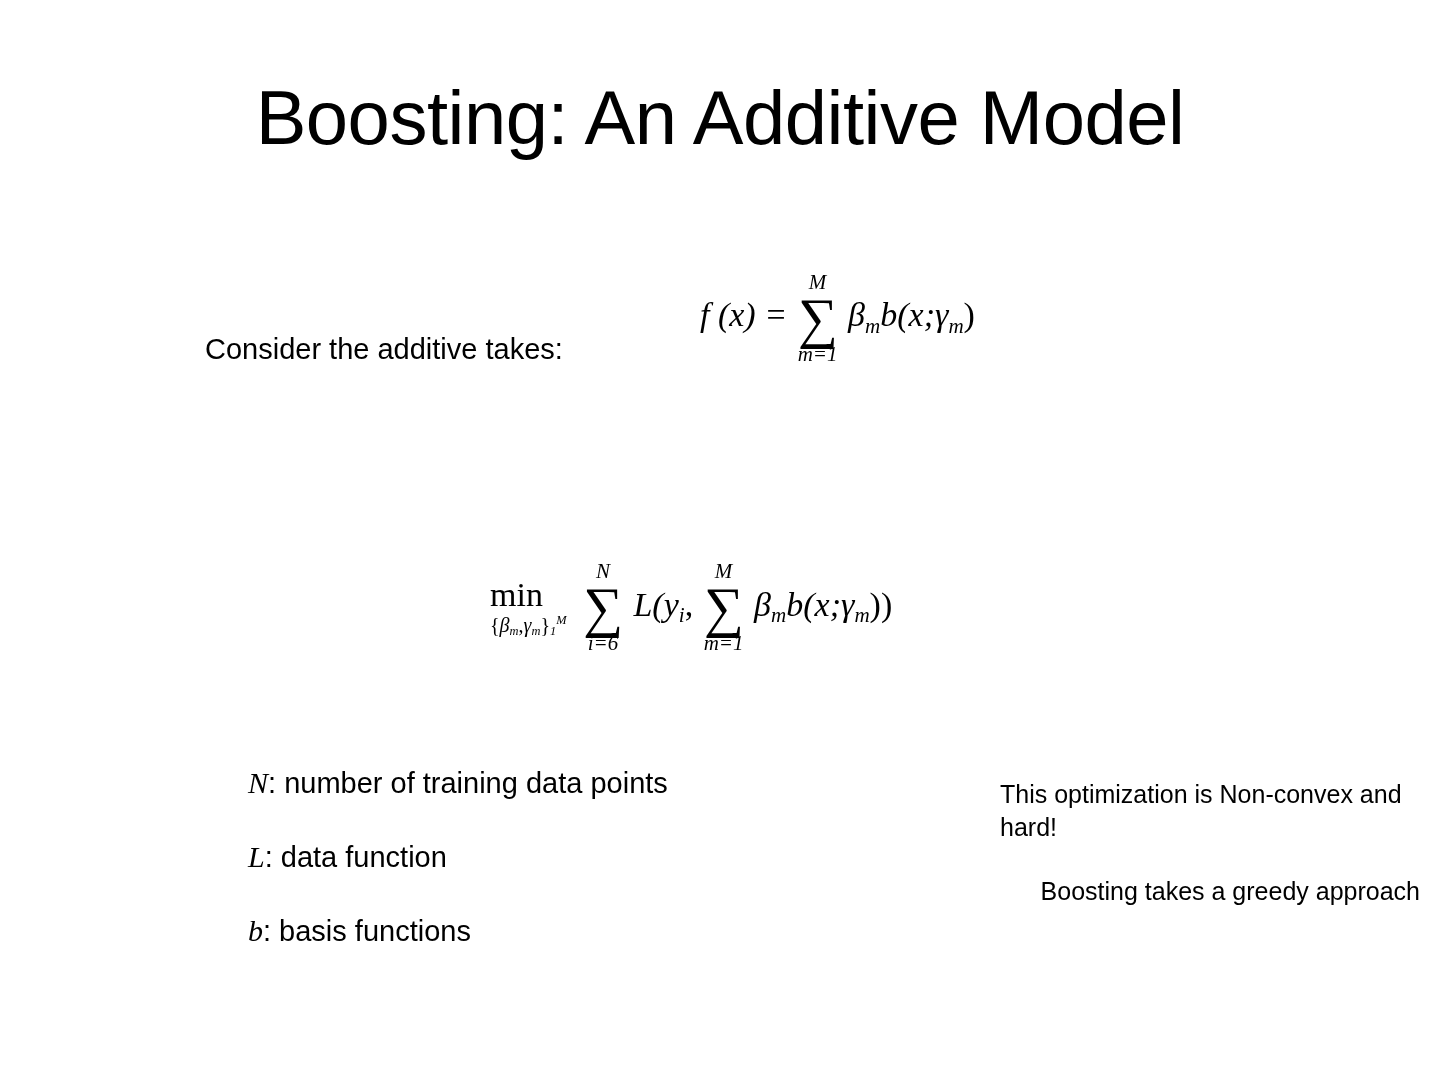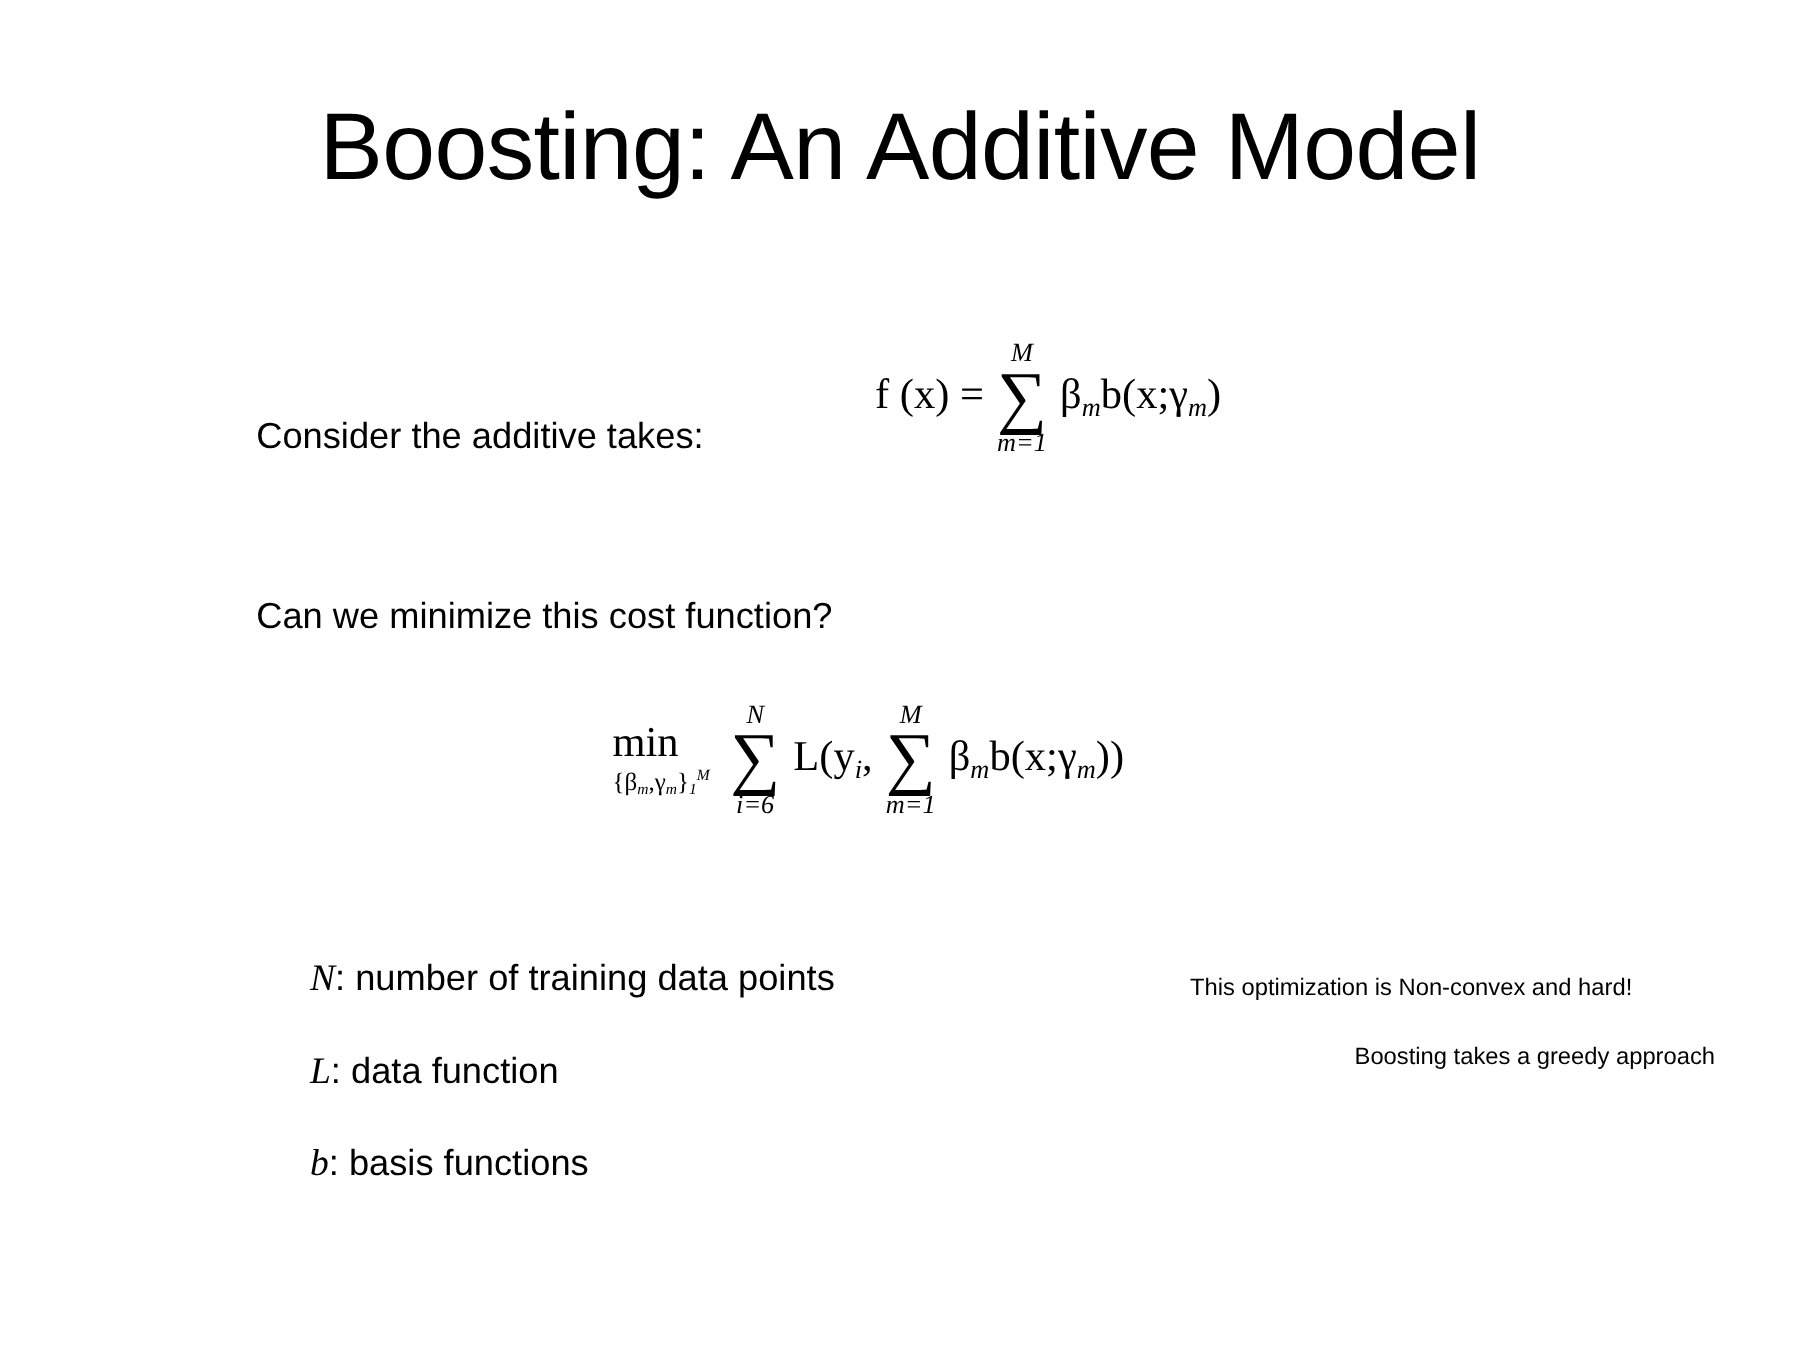--- a/index.html
+++ b/index.html
@@ -71,31 +71,31 @@
     margin-left: 30px;
   }
   .legend-item:last-child { margin-bottom: 0; }
   .legend-item .sym {
     font-family: "Liberation Serif", serif;
     font-style: italic;
     font-size: 30px;
   }
   .note {
     position: absolute;
-    left: 952px;
+    left: 1000px;
     top: 778px;
     width: 420px;
-    font-size: 19px;
+    font-size: 25px;
     line-height: 1.33;
   }
   .note p { margin: 0 0 30px 0; }
   .note p:last-child { margin-bottom: 2px; text-align: right; }
 
   
-  .mi { }
+  .mi { font-style: italic; }
   .mnorm { font-style: normal; }
   .sum {
     display: inline-block;
     position: relative;
     vertical-align: middle;
     text-align: center;
     margin: 0 2px;
   }
   .sum .big {
     font-size: 56px;
@@ -156,21 +156,20 @@
   <div class="eq1 eqmain">
     <span class="mi">f (x) =</span>
     <span class="sum">
       <span class="lim-top">M</span>
       <span class="big">∑</span>
       <span class="lim-bot">m=1</span>
     </span>
     <span class="mi">β</span><span class="sub">m</span><span class="mi">b(x;</span><span class="mi">γ</span><span class="sub">m</span><span class="mnorm">)</span>
   </div>
 
-  <div class="body-text question-line">Can we minimize this cost function?</div>
 
   <div class="eq2 eqmain">
     <span class="minblock">
       <span class="mintop">min</span>
       <span class="minbot">{<span class="mi">β</span><span class="sub">m</span>,<span class="mi">γ</span><span class="sub">m</span>}<span class="sub">1</span><sup style="font-size:0.62em;font-style:italic;">M</sup></span>
     </span>
     <span class="sum">
       <span class="lim-top">N</span>
       <span class="big">∑</span>
       <span class="lim-bot">i=6</span>

